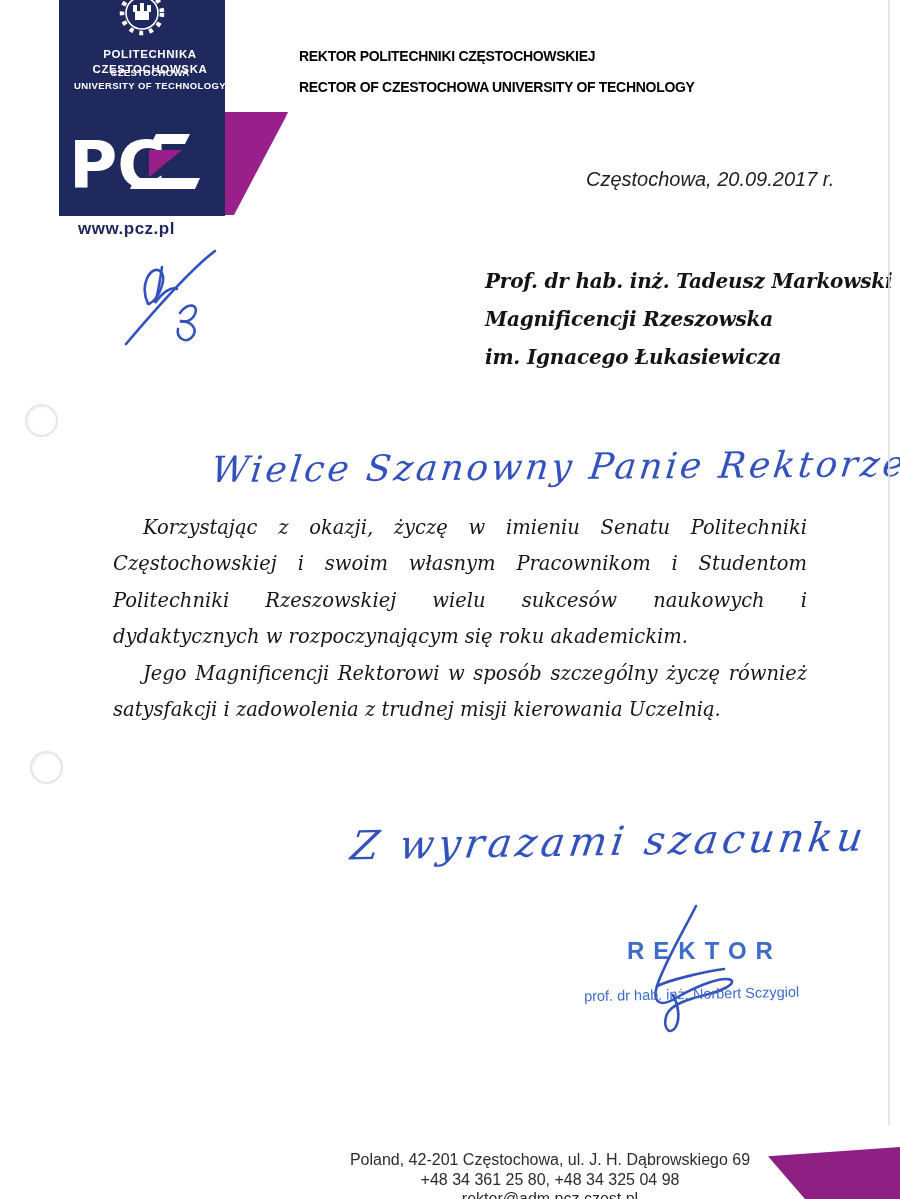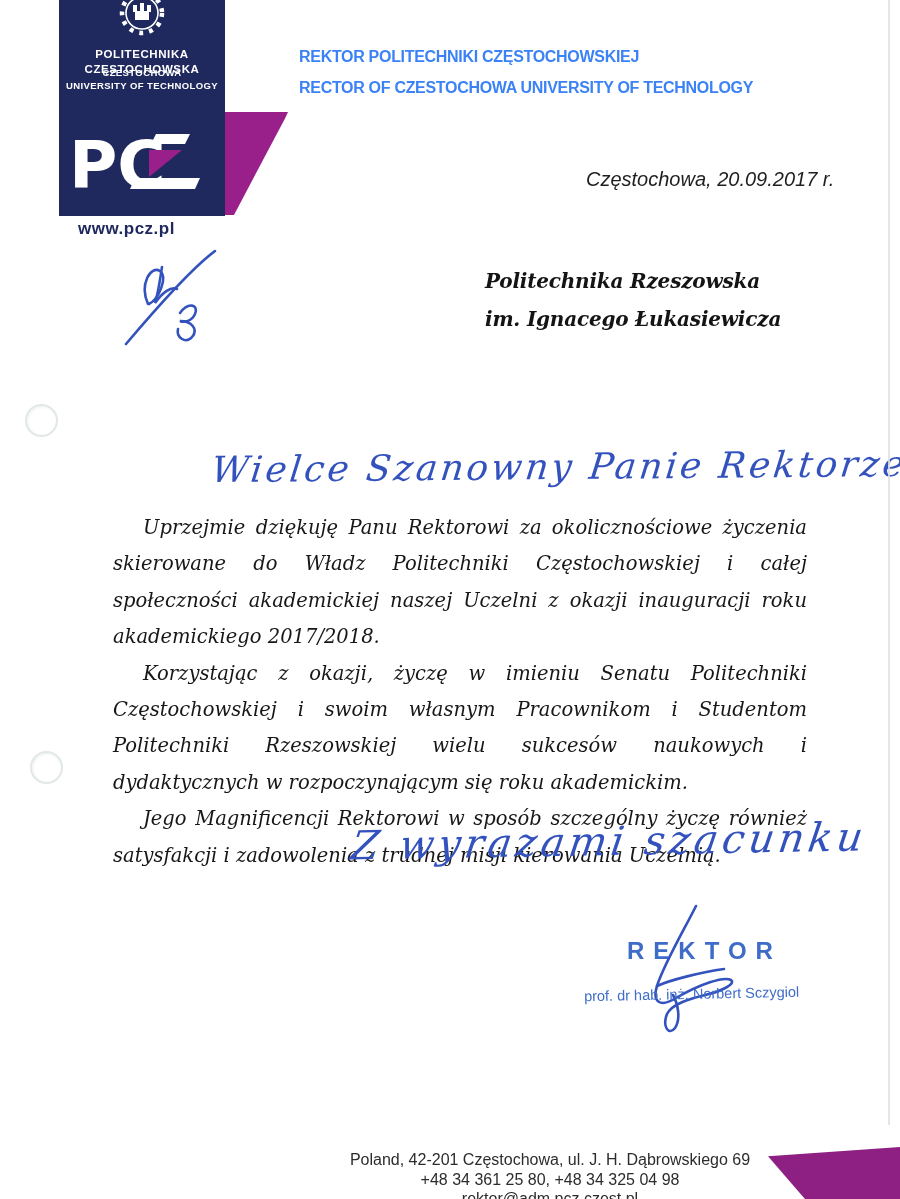--- a/index.html
+++ b/index.html
@@ -10,41 +10,41 @@
     font-family:"Liberation Sans", sans-serif;
   }
   
   .magenta-flag {
     position:absolute; left:216px; top:112px; width:72px; height:103px;
     clip-path:polygon(0 0, 100% 0, 96% 6%, 25% 100%, 0 100%);
     z-index:1;
   }
   .logo-box {
     position:absolute; left:59px; top:0; width:166px; height:216px;
-    z-index:2; text-align:center;
+    z-index:2; text-align:center;padding-left:8px;
   }
   .emblem { position:absolute; left:50%; transform:translateX(-50%); top:-14px; }
   .org-pl {
     position:absolute; top:47px; width:100%;
     color:#fff; font-size:11.5px; font-weight:bold; letter-spacing:.6px; line-height:15px;
   }
   .org-en {
     position:absolute; top:66px; width:100%;
     color:#fff; font-size:9.5px; font-weight:bold; letter-spacing:.4px; line-height:13px;
   }
   .pc-mark { position:absolute; left:13px; top:126px; }
   .website {
     position:absolute; left:78px; top:219px;
     font-size:17px; font-weight:bold; letter-spacing:.5px;
   }
   
   .header-title {
     position:absolute; left:299px; top:41px;
-    font-size:16px; font-weight:700; letter-spacing:-.3px;
-    line-height:31px; color:#3b82f6; white-space:nowrap;
+    font-size:14px; font-weight:700; letter-spacing:-.3px;
+    line-height:31px; color:#000000; white-space:nowrap;
   }
   .date-line {
     position:absolute; left:586px; top:168px;
     font-family:Liberation Sans, sans-serif; font-style:italic;
     font-size:20px; color:#1f1f1f;
   }
   
   .initials { position:absolute; left:118px; top:242px; }
   .salutation {
     position:absolute; left:212px; top:446px;
@@ -144,31 +144,31 @@
   <div class="date-line">Częstochowa, 20.09.2017 r.</div>
 
   <svg class="initials" width="110" height="110" viewBox="0 0 110 110" fill="none" stroke="#3352bd" stroke-width="2.6" stroke-linecap="round">
     <path d="M8,102 C30,76 74,26 97,9"></path>
     <path d="M30,62 C21,42 33,23 42,29 C50,35 41,57 31,62"></path>
     <path d="M44,25 C42,38 40,52 37,61 C44,51 53,44 59,47"></path>
     <path d="M62,71 C70,60 81,62 77,72 C74,79 66,81 62,79 C73,79 81,87 74,95 C68,102 58,96 60,87"></path>
   </svg>
 
   <div class="addressee">
-    <div>Politechnika Rzeszowska</div>
+    <div>Prof. dr hab. inż. Tadeusz Markowski</div>
+    <div>Magnificencji Rzeszowska</div>
     <div>im. Ignacego Łukasiewicza</div>
   </div>
 
   <div class="hole hole1"></div>
   <div class="hole hole2"></div>
 
   <div class="salutation" style="color: rgb(51, 82, 189);">Wielce Szanowny Panie Rektorze!</div>
 
   <div class="body-text">
-    <p>Uprzejmie dziękuję Panu Rektorowi za okolicznościowe życzenia skierowane do Władz Politechniki Częstochowskiej i całej społeczności akademickiej naszej Uczelni z okazji inauguracji roku akademickiego 2017/2018.</p>
     <p>Korzystając z okazji, życzę w imieniu Senatu Politechniki Częstochowskiej i swoim własnym Pracownikom i Studentom Politechniki Rzeszowskiej wielu sukcesów naukowych i dydaktycznych w rozpoczynającym się roku akademickim.</p>
     <p>Jego Magnificencji Rektorowi w sposób szczególny życzę również satysfakcji i zadowolenia z trudnej misji kierowania Uczelnią.</p>
   </div>
 
   <div class="closing" style="color: rgb(51, 82, 189);">Z wyrazami szacunku</div>
 
   <div class="stamp" style="color: rgb(62, 108, 200);">REKTOR</div>
   <svg class="sig-flourish" width="240" height="150" viewBox="0 0 240 150" fill="none" stroke="#3352bd" stroke-width="2.6" stroke-linecap="round">
     <path d="M84,10 C72,34 52,68 45,90 C40,106 48,112 64,102 C88,88 112,80 119,84 C124,88 110,95 93,99 C77,103 60,108 55,118 C50,131 57,140 63,132 C69,123 66,108 61,99"></path>
     <path d="M45,90 C58,84 90,76 112,73"></path>

